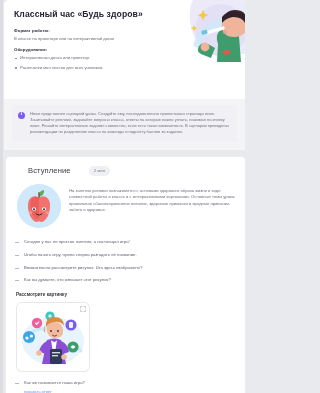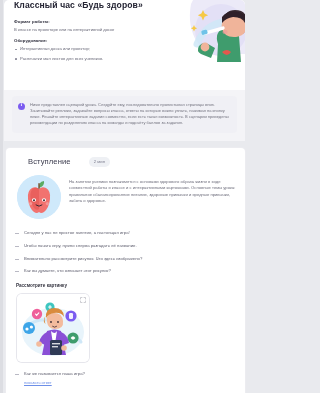--- a/index.html
+++ b/index.html
@@ -7,21 +7,21 @@
     width:248px;height:393px;overflow:hidden;
     background:#e9eaee;
     font-family:"Liberation Sans","DejaVu Sans",sans-serif;
     -webkit-font-smoothing:antialiased;
   }
   .page{position:relative;width:248px;height:393px;background:#e9eaee;}
 
   
   .hero{
     position:relative;background:#ffffff;margin:0 3px 0 4px;
-    border-radius:5px 5px 0 0;padding:0 10px 12px 10px;
+    border-radius:5px 5px 0 0;padding:9px 10px 12px 10px;
     min-height:78px;overflow:hidden;
   }
   .hero-title{
     font-size:8.6px;font-weight:bold;color:#242433;letter-spacing:.1px;
     margin:0 0 8px 0;line-height:1.25;max-width:160px;
   }
   .lbl{font-size:4.3px;font-weight:bold;color:#2f2f3d;margin:0 0 3px 0;letter-spacing:.05px;}
   .para{font-size:4.2px;color:#6b6b7a;margin:0 0 6px 0;line-height:1.35;}
   ul.eqlist{list-style:none;margin:0;padding:0;}
   ul.eqlist li{

